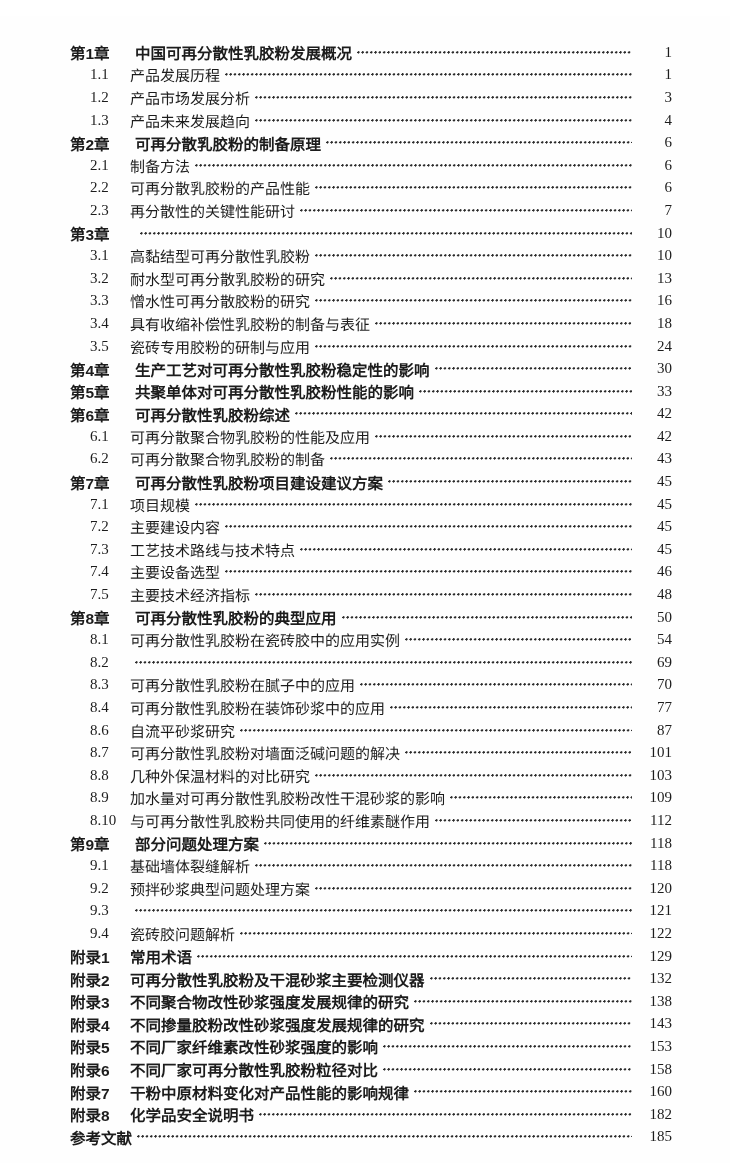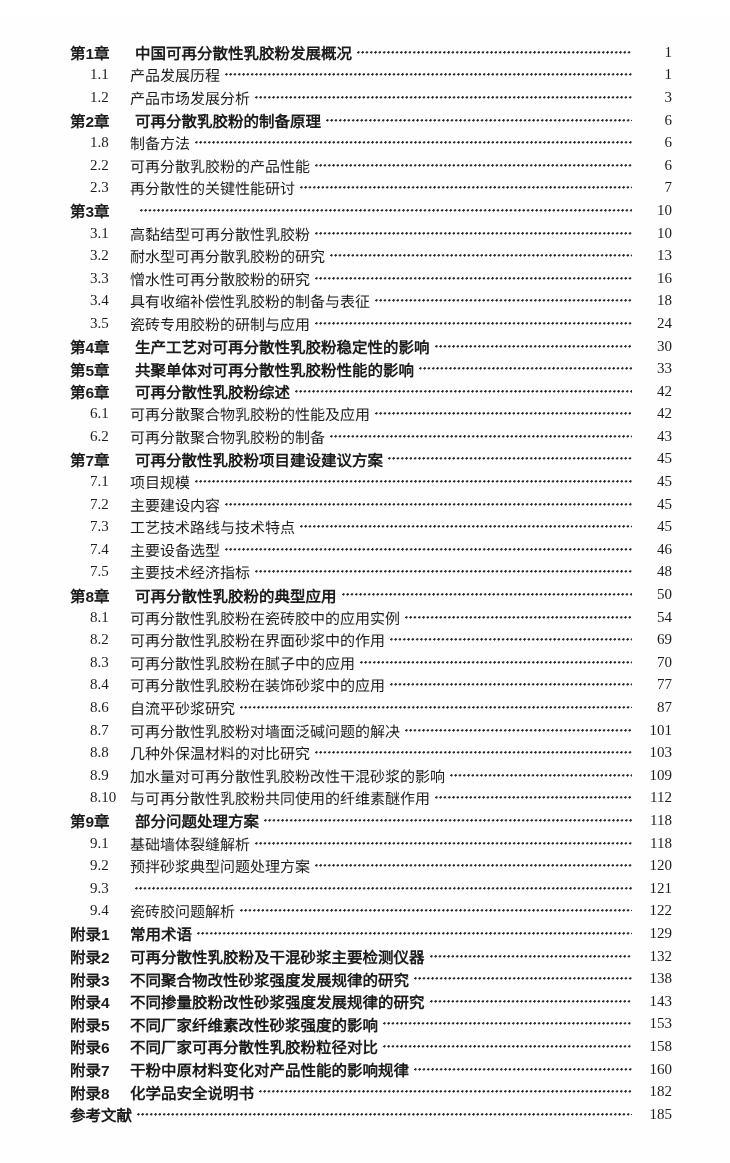--- a/index.html
+++ b/index.html
@@ -92,30 +92,36 @@
     <span class="page-num">1</span>
   </div>
 
   <div class="row section">
     <span class="num">1.2</span>
     <span class="title">产品市场发展分析</span>
     <span class="leader"></span>
     <span class="page-num">3</span>
   </div>
 
+  <div class="row section">
+    <span class="num">1.3</span>
+    <span class="title">产品未来发展趋向</span>
+    <span class="leader"></span>
+    <span class="page-num">4</span>
+  </div>
 
   <div class="row chapter">
     <span class="num">第2章</span>
     <span class="title">可再分散乳胶粉的制备原理</span>
     <span class="leader"></span>
     <span class="page-num">6</span>
   </div>
 
   <div class="row section">
-    <span class="num">1.8</span>
+    <span class="num">2.1</span>
     <span class="title">制备方法</span>
     <span class="leader"></span>
     <span class="page-num">6</span>
   </div>
 
   <div class="row section">
     <span class="num">2.2</span>
     <span class="title">可再分散乳胶粉的产品性能</span>
     <span class="leader"></span>
     <span class="page-num">6</span>
@@ -255,21 +261,20 @@
 
   <div class="row section">
     <span class="num">8.1</span>
     <span class="title">可再分散性乳胶粉在瓷砖胶中的应用实例</span>
     <span class="leader"></span>
     <span class="page-num">54</span>
   </div>
 
   <div class="row section">
     <span class="num">8.2</span>
-    <span class="title">可再分散性乳胶粉在界面砂浆中的作用</span>
     <span class="leader"></span>
     <span class="page-num">69</span>
   </div>
 
   <div class="row section">
     <span class="num">8.3</span>
     <span class="title">可再分散性乳胶粉在腻子中的应用</span>
     <span class="leader"></span>
     <span class="page-num">70</span>
   </div>

